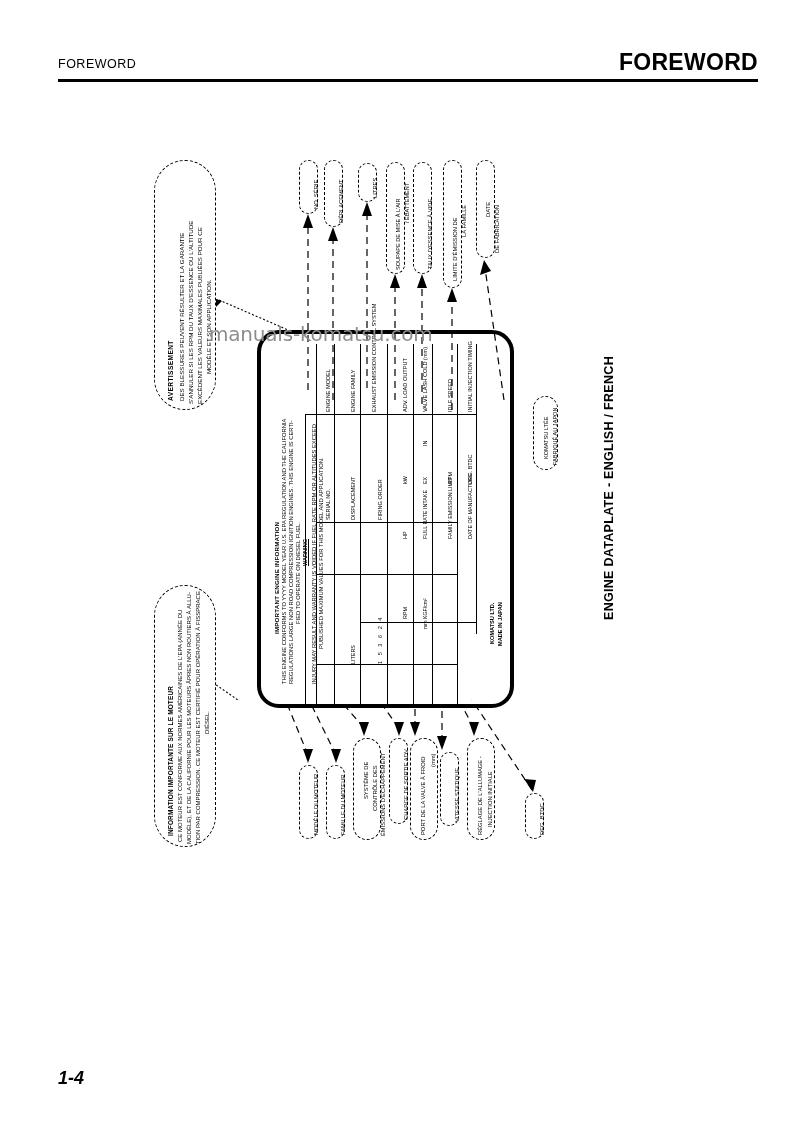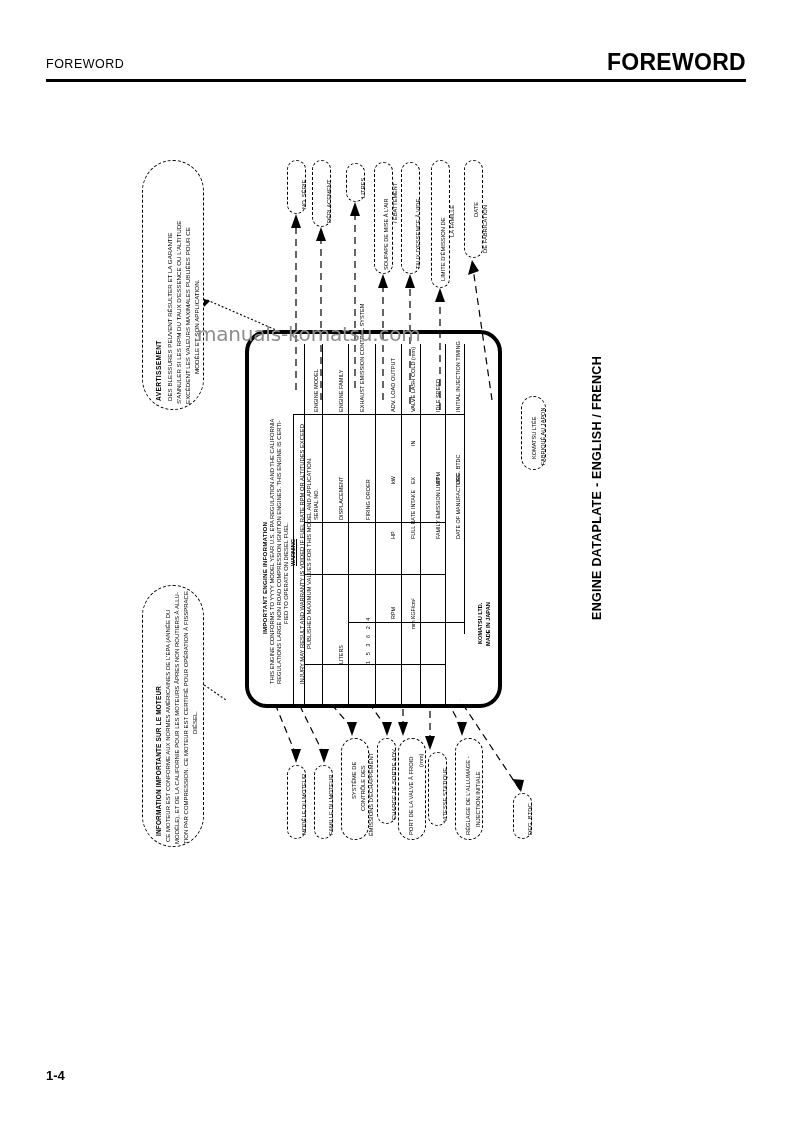--- a/index.html
+++ b/index.html
@@ -12,21 +12,21 @@
     height: 1123px;
     position: relative;
     font-family: "Liberation Sans", sans-serif;
     color: #000000;
     overflow: hidden;
   }
 
   
   .page {
     position: absolute;
-    left: 0; top: 0;
+    left: 12px; top: 0;
     width: 717px; height: 1123px;
   }
 
   
   .header {
     position: absolute;
     left: 46px; top: 55px;
     width: 700px; height: 30px;
   }
   .header-left {
@@ -47,22 +47,23 @@
     position: absolute;
     left: 0; top: 24px;
     width: 700px; height: 3px;
     background: #000;
   }
 
   
   .page-number {
     position: absolute;
     left: 46px; top: 1068px;
-    font-size: 13px;
+    font-size: 18px;
     font-weight: bold;
+    font-style: italic;
   }
 
   
   .watermark {
     position: absolute;
     left: 197px; top: 322px;
     font-size: 20px;
     color: #8d8d8d;
     letter-spacing: -0.2px;
     font-family: "DejaVu Sans", sans-serif;

